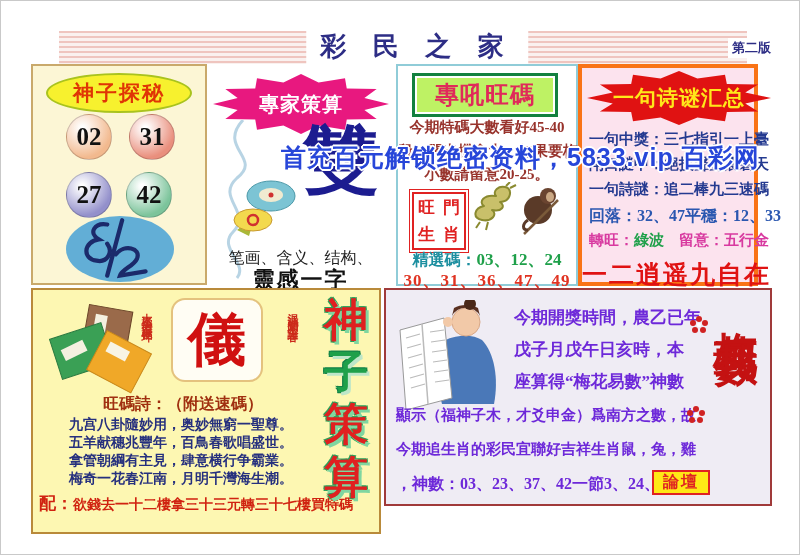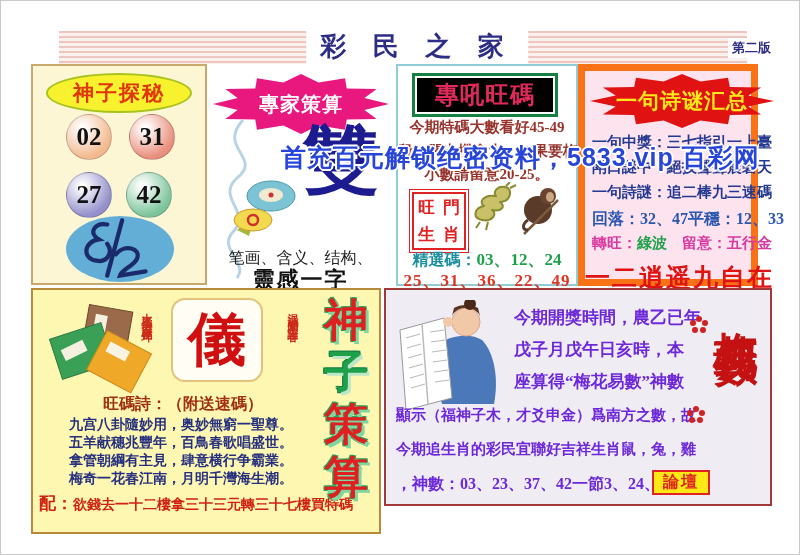--- a/index.html
+++ b/index.html
@@ -38,36 +38,36 @@
       7% 75%,14% 60%,0% 50%,14% 40%,7% 25%,24% 24%,25% 7%,40% 14%,50% 0%,60% 14%,75% 7%,76% 24%,93% 25%,86% 40%);}
   .star-b{left:6px;top:10px;width:176px;height:60px;background:#e8187f;
     font-size:20px;font-weight:bold;color:#fff;letter-spacing:1px;}
   .shuang{left:96px;top:58px;font-size:76px;font-weight:bold;color:#1c1c90;line-height:1;}
   .bline1{left:0;top:184px;width:100%;text-align:center;font-size:16px;color:#222;white-space:nowrap;}
   .bline2{left:0;top:201px;width:100%;text-align:center;font-size:22px;font-weight:bold;color:#111;letter-spacing:2px;}
 
   
   .p-wangma{left:395px;top:63px;width:182px;height:222px;background:#fff;
     border:2px solid #90ccd8;box-sizing:border-box;}
-  .wangma-titlebox{left:14px;top:7px;width:146px;height:44px;border:3px solid #13813f;background:#000000;
+  .wangma-titlebox{left:14px;top:7px;width:146px;height:44px;border:3px solid #13813f;background:#bef264;
     display:flex;align-items:center;justify-content:center;font-size:24px;font-weight:bold;color:#e02a5a;
     letter-spacing:1px;box-sizing:border-box;box-shadow:inset 0 0 0 2px #fff;}
   .wline{left:0;width:100%;text-align:center;font-size:15px;font-weight:bold;color:#98332c;white-space:nowrap;}
   .wl1{top:52px;} .wl2{top:76px;} .wl3{top:99px;}
   .zodiacbox{left:14px;top:126px;width:54px;height:58px;border:2px solid #e02222;outline:1px solid #e02222;
     outline-offset:2px;background:#fff;display:grid;grid-template-columns:1fr 1fr;box-sizing:border-box;}
   .zodiacbox span{display:flex;align-items:center;justify-content:center;font-size:17px;font-weight:bold;color:#e02222;}
   .picks1{left:0;top:182px;width:100%;text-align:center;white-space:nowrap;}
   .picks1 .lbl{font-size:16px;font-weight:bold;color:#1d8fa0;}
   .picks1 .val{font-size:17px;font-weight:bold;color:#1fa04a;}
   .picks2{left:0;top:203px;width:100%;text-align:center;font-size:17px;font-weight:bold;color:#e03322;letter-spacing:1px;}
 
   
   .p-shimi{left:577px;top:63px;width:180px;height:222px;background:#fce3ee;
-    border:7px solid #f97316;box-sizing:border-box;}
+    border:4px solid #f97316;box-sizing:border-box;}
   .star-d{left:5px;top:3px;width:184px;height:54px;background:#e01212;
     font-size:21px;font-weight:bold;color:#ffe81a;letter-spacing:1px;}
   .sline{left:7px;width:184px;font-size:15px;font-weight:bold;color:#243a90;white-space:nowrap;}
   .sl1{top:62px;} .sl2{top:87px;} .sl3{top:112px;}
   .sl4{top:138px;color:#2b57b0;font-size:16px;}
   .sl5{top:163px;} .sl5 .mag{color:#d83aa0;} .sl5 .grn{color:#1fa04a;}
   .sfooter{left:0;top:190px;width:100%;text-align:center;font-size:25px;font-weight:bold;
     color:#e01212;letter-spacing:2px;white-space:nowrap;}
 
   
@@ -146,21 +146,21 @@
       <path d="M10 54 L28 40 L22 60 Z" fill="#aab838"></path>
       <ellipse cx="26" cy="44" rx="19" ry="11" fill="#f3d94e" stroke="#c89a30"></ellipse>
       <circle cx="26" cy="44" r="5" fill="none" stroke="#d03030" stroke-width="2.5"></circle>
     </svg>
     <div class="abs bline1">笔画、含义、结构、</div>
     <div class="abs bline2">靈感一字</div>
   </div>
 
   <div class="abs p-wangma">
     <div class="abs wangma-titlebox">專吼旺碼</div>
-    <div class="abs wline wl1">今期特碼大數看好45-49</div>
+    <div class="abs wline wl1">今期特碼大數看好45-40</div>
     <div class="abs wline wl2">段，閙出機會大，如果要梅</div>
     <div class="abs wline wl3">小數請留意20-25。</div>
     <div class="abs zodiacbox">
       <span>旺</span>
       <span>門</span>
       <span>生</span>
       <span>肖</span>
     </div>
     <svg class="abs" style="left:66px;top:116px" width="54" height="50" viewBox="0 0 54 50">
       <path d="M44 6 C34 2 28 10 32 14 C20 12 14 20 20 24 C10 26 8 36 18 38 C28 40 34 32 28 28 C38 30 42 24 36 20 C46 20 48 10 44 6" fill="#c9c06a" stroke="#8a8a30" stroke-width="2" stroke-linejoin="round"></path>
@@ -170,21 +170,21 @@
     <svg class="abs" style="left:122px;top:118px" width="42" height="54" viewBox="0 0 42 54">
       <circle cx="18" cy="26" r="14" fill="#5a3a28"></circle>
       <circle cx="28" cy="12" r="8" fill="#6a4430"></circle>
       <ellipse cx="30" cy="13" rx="4" ry="5" fill="#caa884"></ellipse>
       <path d="M4 50 L38 16" stroke="#7a5a3a" stroke-width="2.5"></path>
       <path d="M8 36 C2 40 2 46 8 46" fill="none" stroke="#5a3a28" stroke-width="3"></path>
     </svg>
     <div class="abs picks1">
       <span class="lbl">精選碼：</span><span class="val">03、12、24</span>
     </div>
-    <div class="abs picks2">25、31、36、22、49</div>
+    <div class="abs picks2">30、31、36、47、49</div>
   </div>
 
   <div class="abs p-shimi">
     <div class="abs star-d starburst">一句诗谜汇总</div>
     <div class="abs sline sl1">一句中獎：三七指引一上臺</div>
     <div class="abs sline sl2">閗口謎中：絕技聲聲震碧天</div>
     <div class="abs sline sl3">一句詩謎：追二棒九三速碼</div>
     <div class="abs sline sl4">回落：32、47平穩：12、33</div>
     <div class="abs sline sl5">
       <span class="mag">轉旺：</span><span class="grn">綠波</span><span class="mag">　留意：</span><span class="mag">五行金</span>

